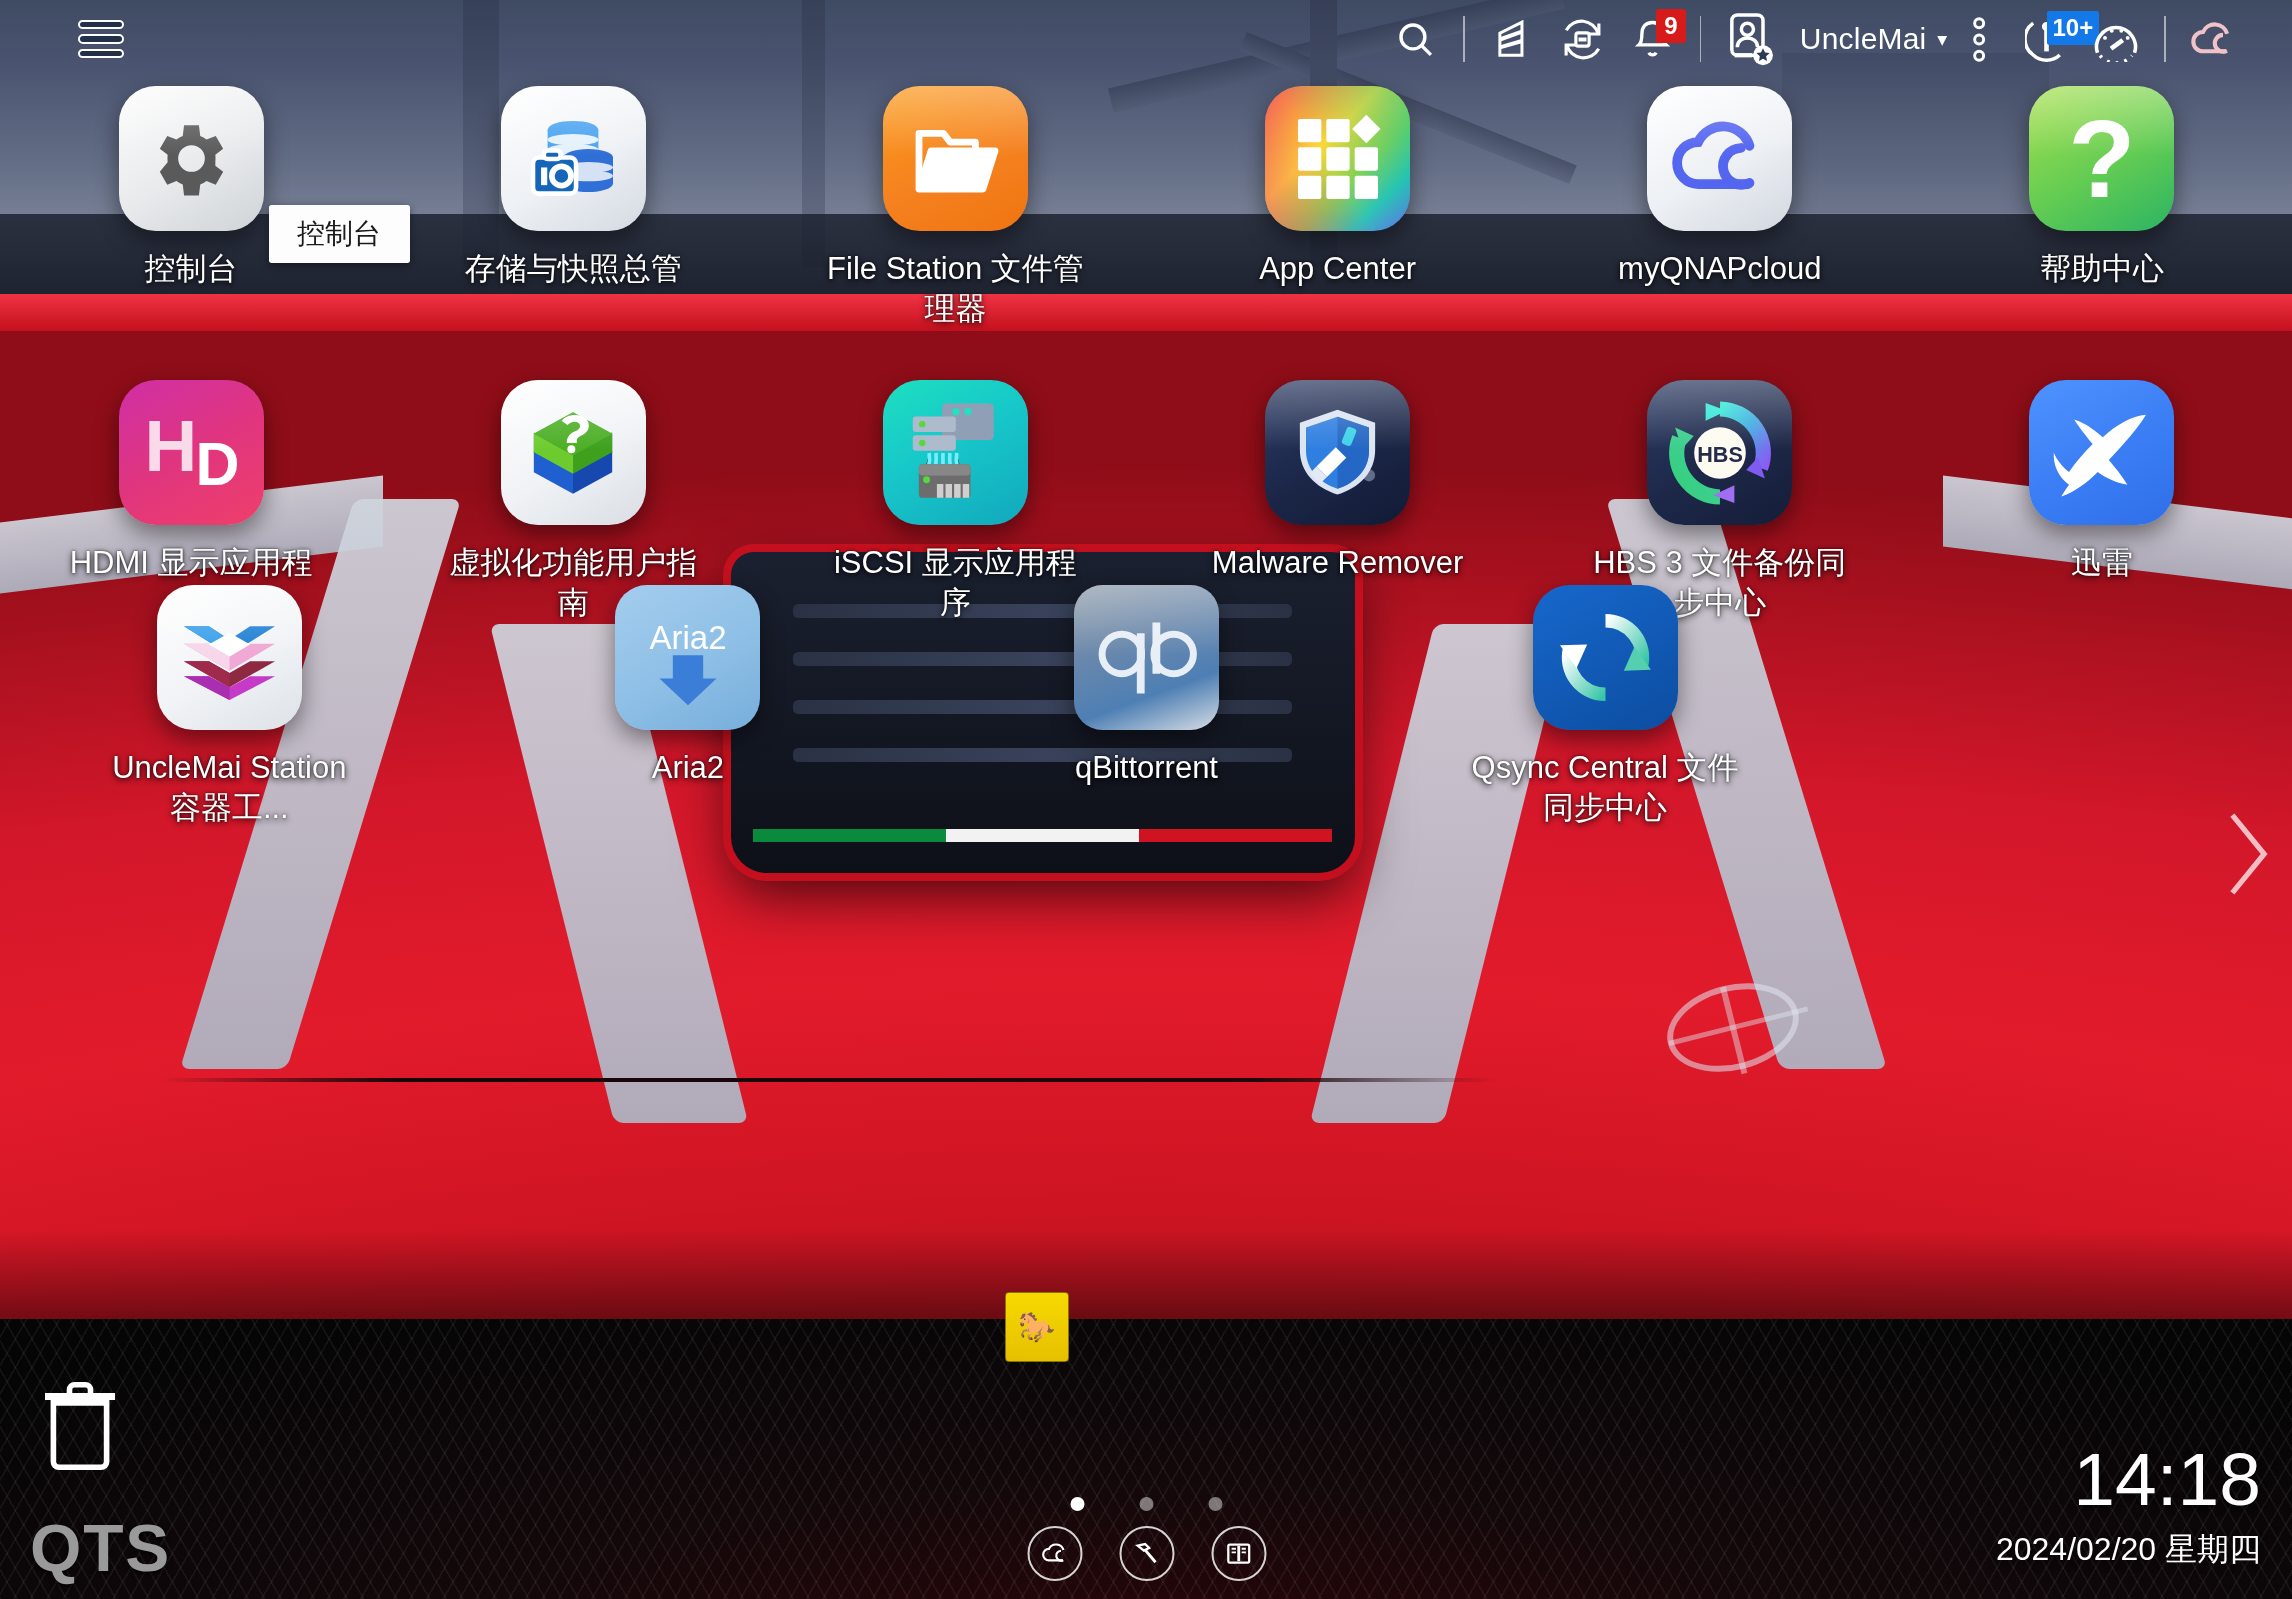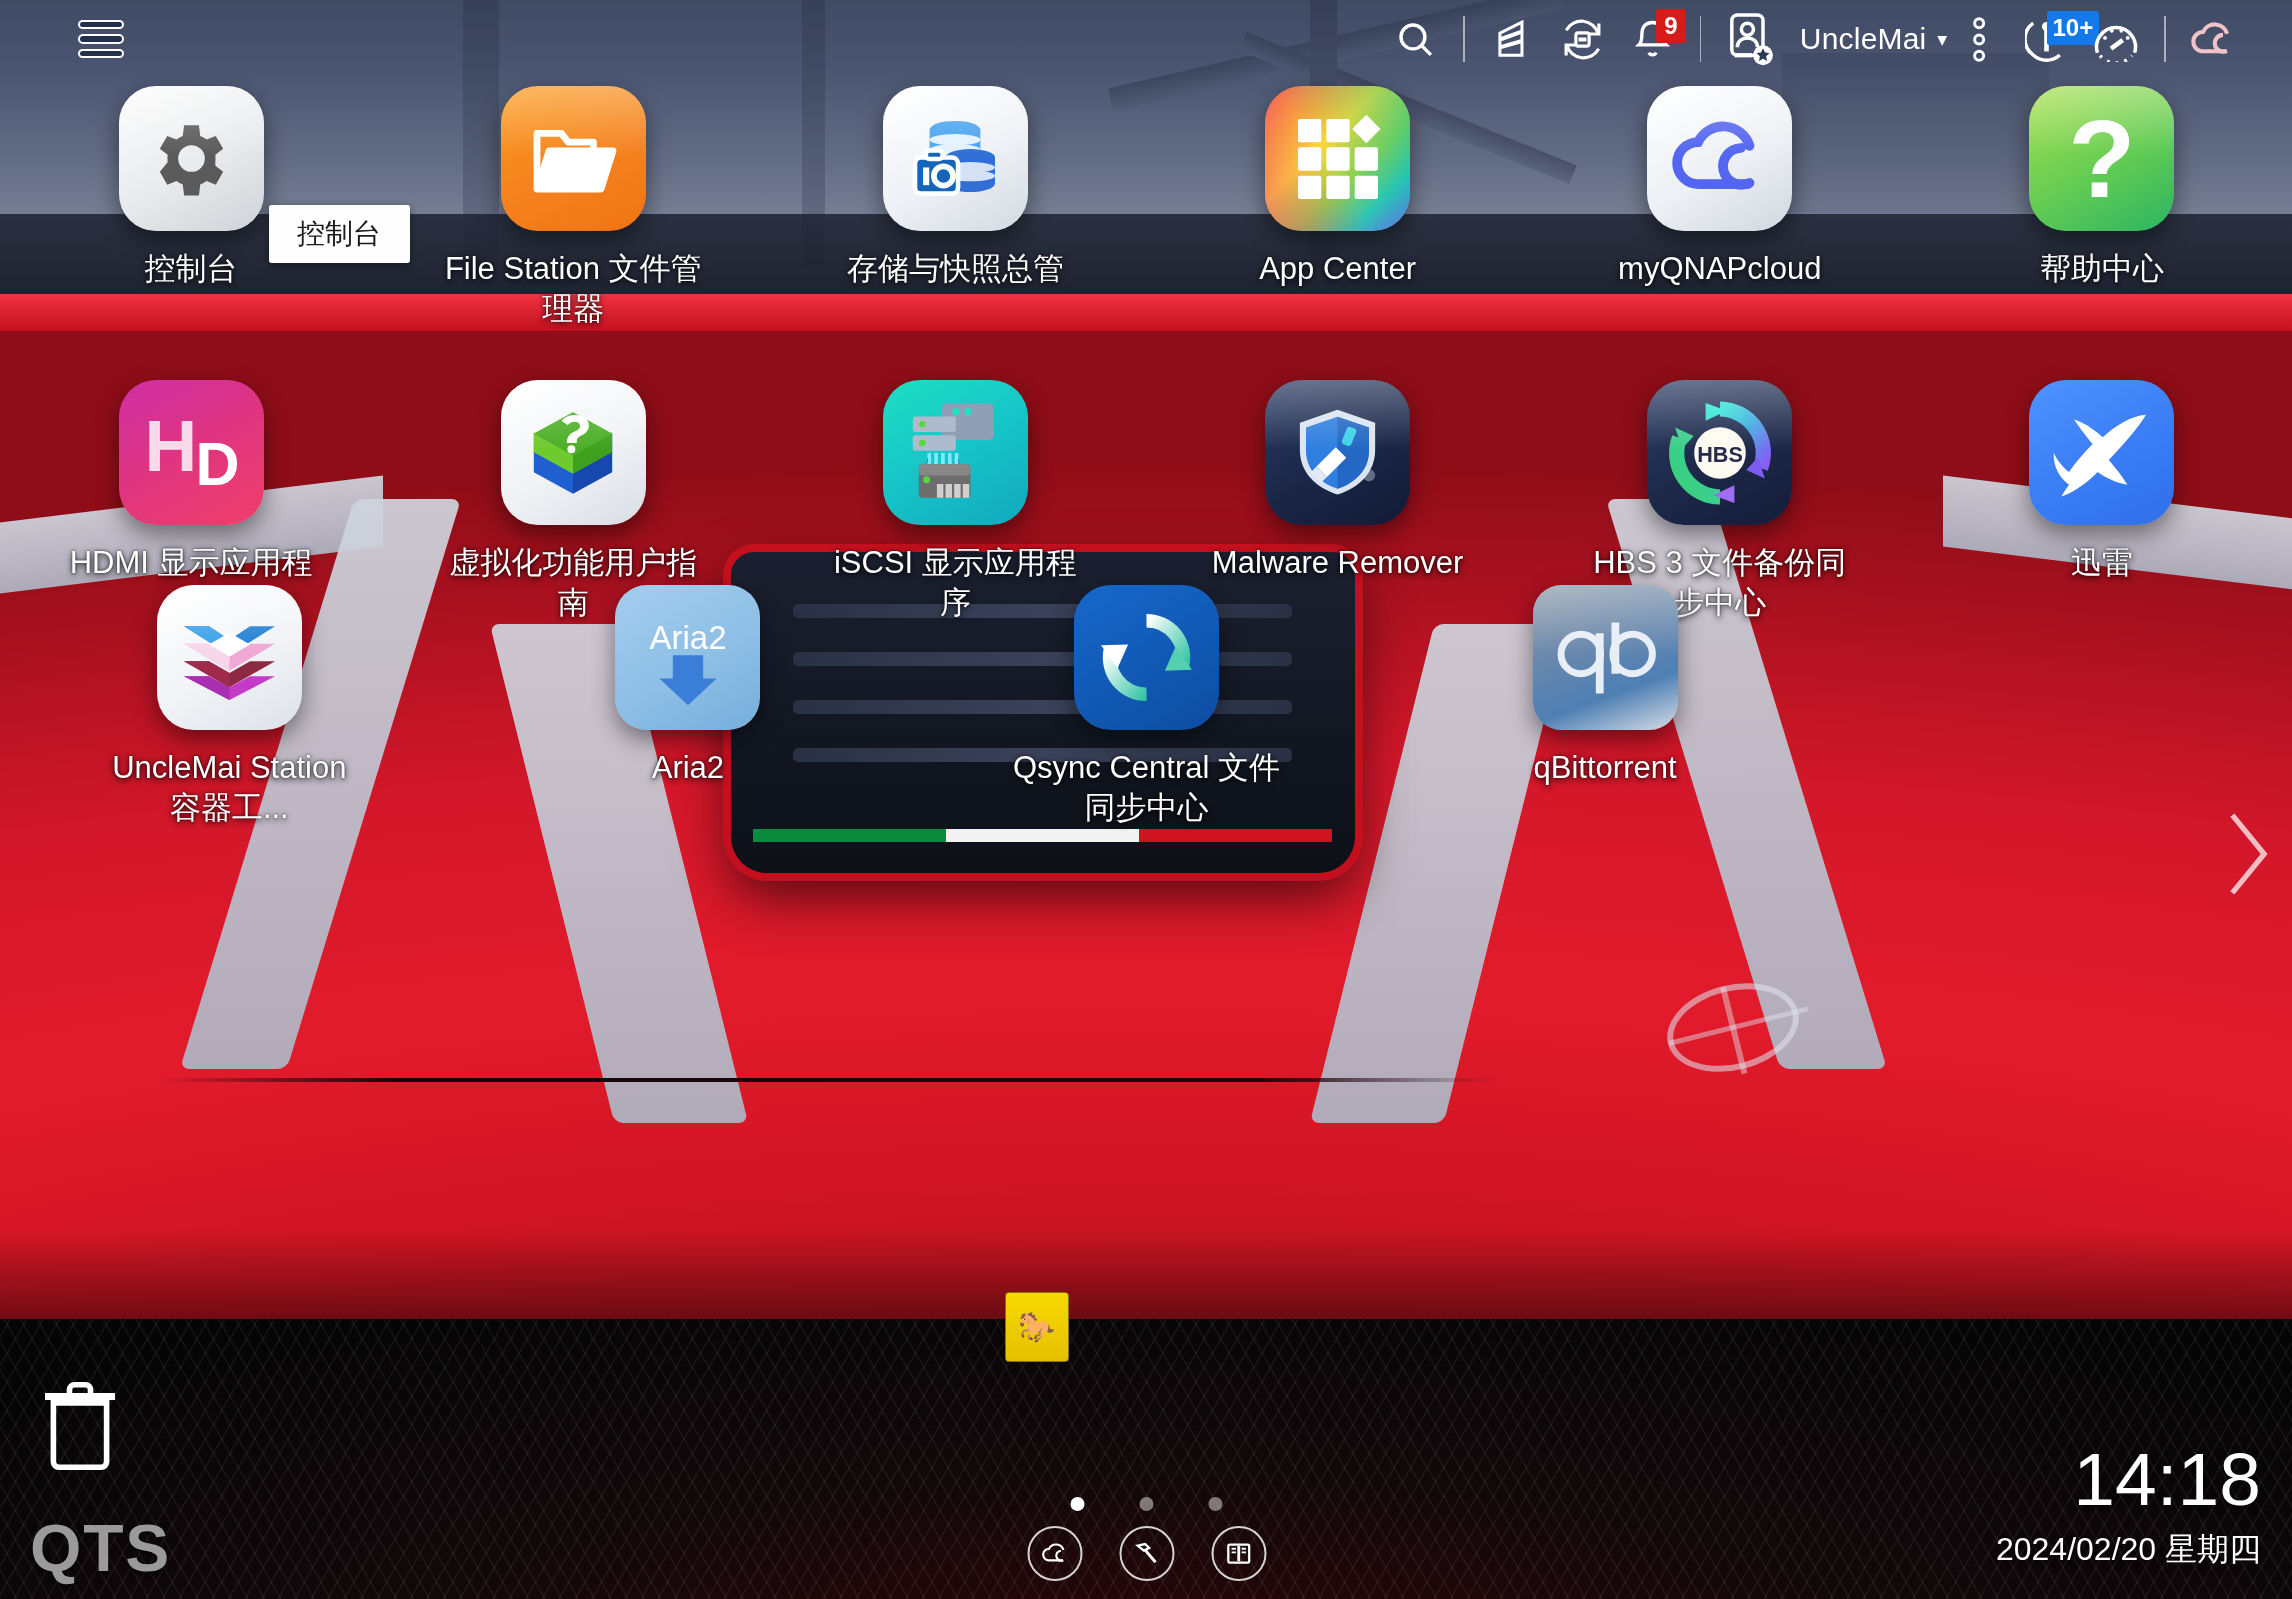--- a/index.html
+++ b/index.html
@@ -374,30 +374,20 @@
     <div class="cell">
       <div class="cellwrap">
         <div class="app-icon ic-controlpanel glossy">
           <svg width="89" height="89" viewBox="0 0 24 24" fill="#5a5a5a">
             <path d="M19.43 12.98a7.8 7.8 0 0 0 0-1.96l2.11-1.65-2-3.46-2.49 1a7.7 7.7 0 0 0-1.69-.98L15 3h-4l-.36 2.93c-.6.24-1.17.57-1.69.98l-2.49-1-2 3.46 2.11 1.65a7.8 7.8 0 0 0 0 1.96L4.46 15.6l2 3.46 2.49-1c.52.41 1.09.74 1.69.98L11 22h4l.36-2.96c.6-.24 1.17-.57 1.69-.98l2.49 1 2-3.46-2.11-1.62ZM13 15.6A3.6 3.6 0 1 1 13 8.4a3.6 3.6 0 0 1 0 7.2Z" transform="translate(-1,0)"></path>
           </svg>
         </div>
         <div class="tooltip">控制台</div>
       </div>
       <div class="app-label">控制台</div>
-    </div>
-
-    <div class="cell">
-      <div class="app-icon ic-filestation glossy">
-        <svg width="96" height="96" viewBox="0 0 24 24" fill="none" stroke="#fff" stroke-width="1.7" stroke-linejoin="round">
-          <path d="M3 19.5 V5.6 h6.1 l1.7 2.2 h6.3 V10" fill="none"></path>
-          <path d="M3 19.5 L6 10 h16 l-3 9.5 Z" fill="#fff" stroke="#fff"></path>
-        </svg>
-      </div>
-      <div class="app-label">File Station 文件管理器</div>
     </div>
 
     <div class="cell">
       <div class="app-icon ic-storage glossy">
         <svg width="100" height="100" viewBox="0 0 26 26">
           <g fill="#4aa3f0">
             <ellipse cx="13" cy="5.4" rx="6.6" ry="2.3"></ellipse>
             <rect x="6.4" y="5.4" width="13.2" height="7.4"></rect>
             <ellipse cx="13" cy="12.8" rx="6.6" ry="2.3"></ellipse>
           </g>
@@ -414,20 +404,30 @@
             <ellipse cx="17" cy="15.2" rx="6.4" ry="1.4"></ellipse>
             <ellipse cx="17" cy="17.4" rx="6.4" ry="1.4"></ellipse>
           </g>
           <rect x="2.6" y="12.6" width="11.2" height="9.4" rx="1.6" fill="#1565b8" stroke="#fff" stroke-width="1.2"></rect>
           <rect x="5.4" y="10.8" width="4.4" height="2.2" rx="1" fill="#1565b8" stroke="#fff" stroke-width="1.2"></rect>
           <circle cx="10" cy="17.4" r="2.5" fill="none" stroke="#fff" stroke-width="1.5"></circle>
           <rect x="4.7" y="15.2" width="1.6" height="4.6" fill="#fff"></rect>
         </svg>
       </div>
       <div class="app-label">存储与快照总管</div>
+    </div>
+
+    <div class="cell">
+      <div class="app-icon ic-filestation glossy">
+        <svg width="96" height="96" viewBox="0 0 24 24" fill="none" stroke="#fff" stroke-width="1.7" stroke-linejoin="round">
+          <path d="M3 19.5 V5.6 h6.1 l1.7 2.2 h6.3 V10" fill="none"></path>
+          <path d="M3 19.5 L6 10 h16 l-3 9.5 Z" fill="#fff" stroke="#fff"></path>
+        </svg>
+      </div>
+      <div class="app-label">File Station 文件管理器</div>
     </div>
 
     <div class="cell">
       <div class="app-icon ic-appcenter">
         <svg width="100" height="100" viewBox="0 0 24 24" fill="#fff" style="position:relative;">
           <rect x="2.4" y="2.4" width="5.6" height="5.6" rx=".5"></rect>
           <rect x="9.2" y="2.4" width="5.6" height="5.6" rx=".5"></rect>
           <rect x="2.4" y="9.2" width="5.6" height="5.6" rx=".5"></rect>
           <rect x="9.2" y="9.2" width="5.6" height="5.6" rx=".5"></rect>
           <rect x="16" y="9.2" width="5.6" height="5.6" rx=".5"></rect>
@@ -603,49 +603,49 @@
       <div class="app-icon ic-aria2" style="border-radius:32px;">
         <svg width="116" height="116" viewBox="0 0 26 26">
           <text x="13" y="11" text-anchor="middle" font-size="7.4" fill="#fff" font-family="Liberation Sans, sans-serif">Aria2</text>
           <path d="M9.6 12.4 h6.8 v5.2 h3 L13 23.6 L6.6 17.6 h3 Z" fill="#3b7ed8"></path>
         </svg>
       </div>
       <div class="app-label">Aria2</div>
     </div>
 
     <div class="cell">
+      <div class="app-icon ic-qbit glossy" style="border-radius:28.5px;">
+        <svg width="107" height="86" viewBox="0 0 26 20" fill="none" stroke="#e8eef6" stroke-width="1.7">
+          <circle cx="7" cy="9" r="4.8"></circle>
+          <line x1="11.6" y1="4" x2="11.6" y2="18.6" stroke-width="1.9"></line>
+          <line x1="15.4" y1="1.4" x2="15.4" y2="13.8" stroke-width="1.9"></line>
+          <circle cx="19.6" cy="9" r="4.8"></circle>
+        </svg>
+      </div>
+      <div class="app-label">qBittorrent</div>
+    </div>
+
+    <div class="cell">
       <div class="app-icon ic-qsync">
         <svg width="105" height="105" viewBox="0 0 24 24">
           <defs>
             <linearGradient id="qsg" x1="0" y1="0" x2="1" y2="1">
               <stop offset="0" stop-color="#ffffff"></stop>
                 <stop offset="1" stop-color="#37c5a6"></stop>
             </linearGradient>
           </defs>
           <path d="M12 3.6 A8.4 8.4 0 0 1 20.2 14" fill="none" stroke="url(#qsg)" stroke-width="3.1"></path>
           <path d="M12 20.4 A8.4 8.4 0 0 1 3.8 10" fill="none" stroke="url(#qsg)" stroke-width="3.1"></path>
           <path d="M18.6 9.6 L22.4 14.8 L16.2 15 Z" fill="#54cfb0"></path>
           <path d="M5.4 14.4 L1.6 9.2 L7.8 9 Z" fill="#ffffff"></path>
         </svg>
       </div>
       <div class="app-label">Qsync Central 文件同步中心</div>
     </div>
 
-    <div class="cell">
-      <div class="app-icon ic-qbit glossy" style="border-radius:28.5px;">
-        <svg width="107" height="86" viewBox="0 0 26 20" fill="none" stroke="#e8eef6" stroke-width="1.7">
-          <circle cx="7" cy="9" r="4.8"></circle>
-          <line x1="11.6" y1="4" x2="11.6" y2="18.6" stroke-width="1.9"></line>
-          <line x1="15.4" y1="1.4" x2="15.4" y2="13.8" stroke-width="1.9"></line>
-          <circle cx="19.6" cy="9" r="4.8"></circle>
-        </svg>
-      </div>
-      <div class="app-label">qBittorrent</div>
-    </div>
-
     <div class="cell"></div>
 
   </div>
 </div>
 
 <div class="nav-next">
   <svg width="53" height="96" viewBox="0 0 30 54" fill="none" stroke="rgba(255,255,255,.72)" stroke-width="3">
     <polyline points="7,5 25,27 7,49"></polyline>
   </svg>
 </div>

